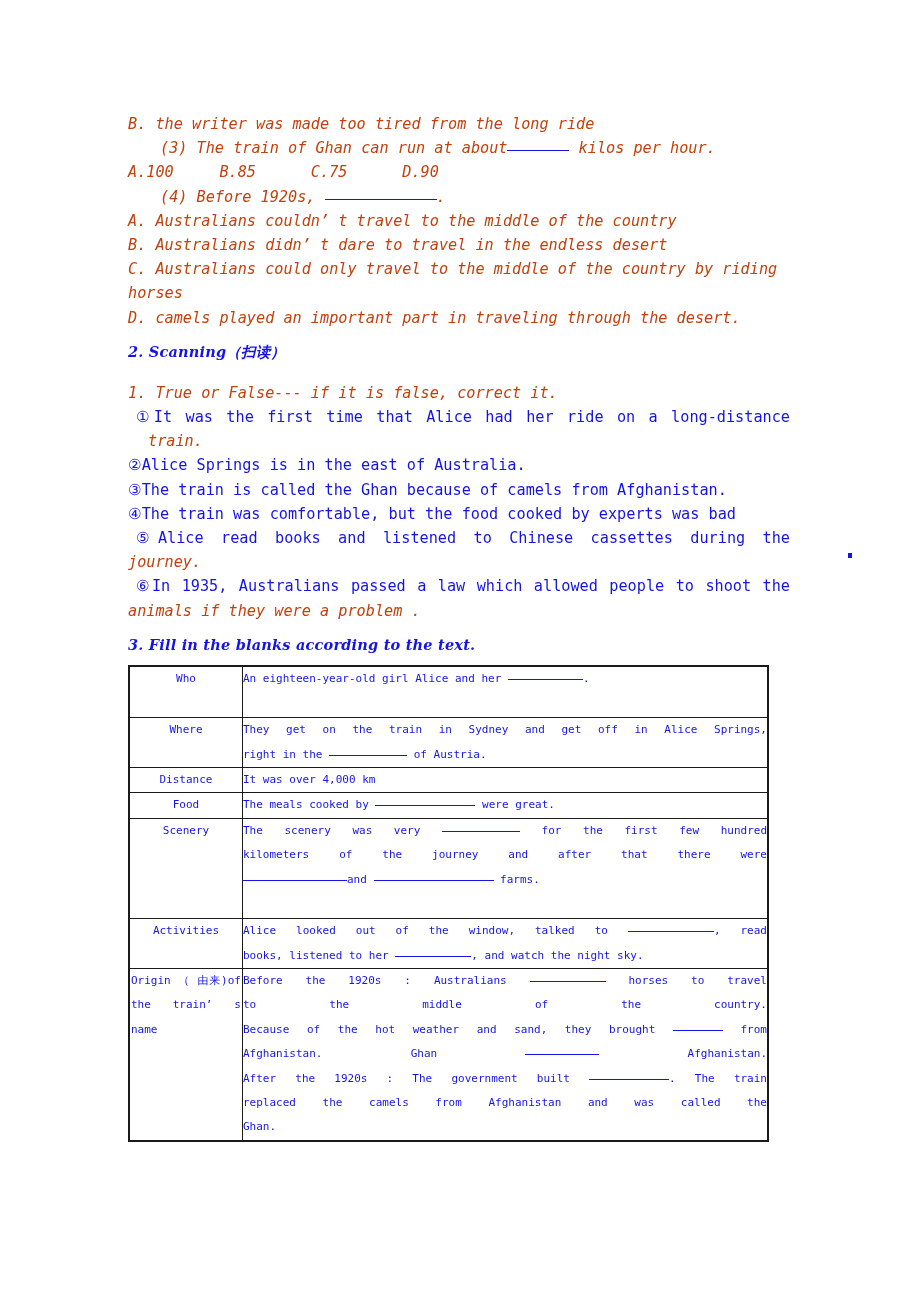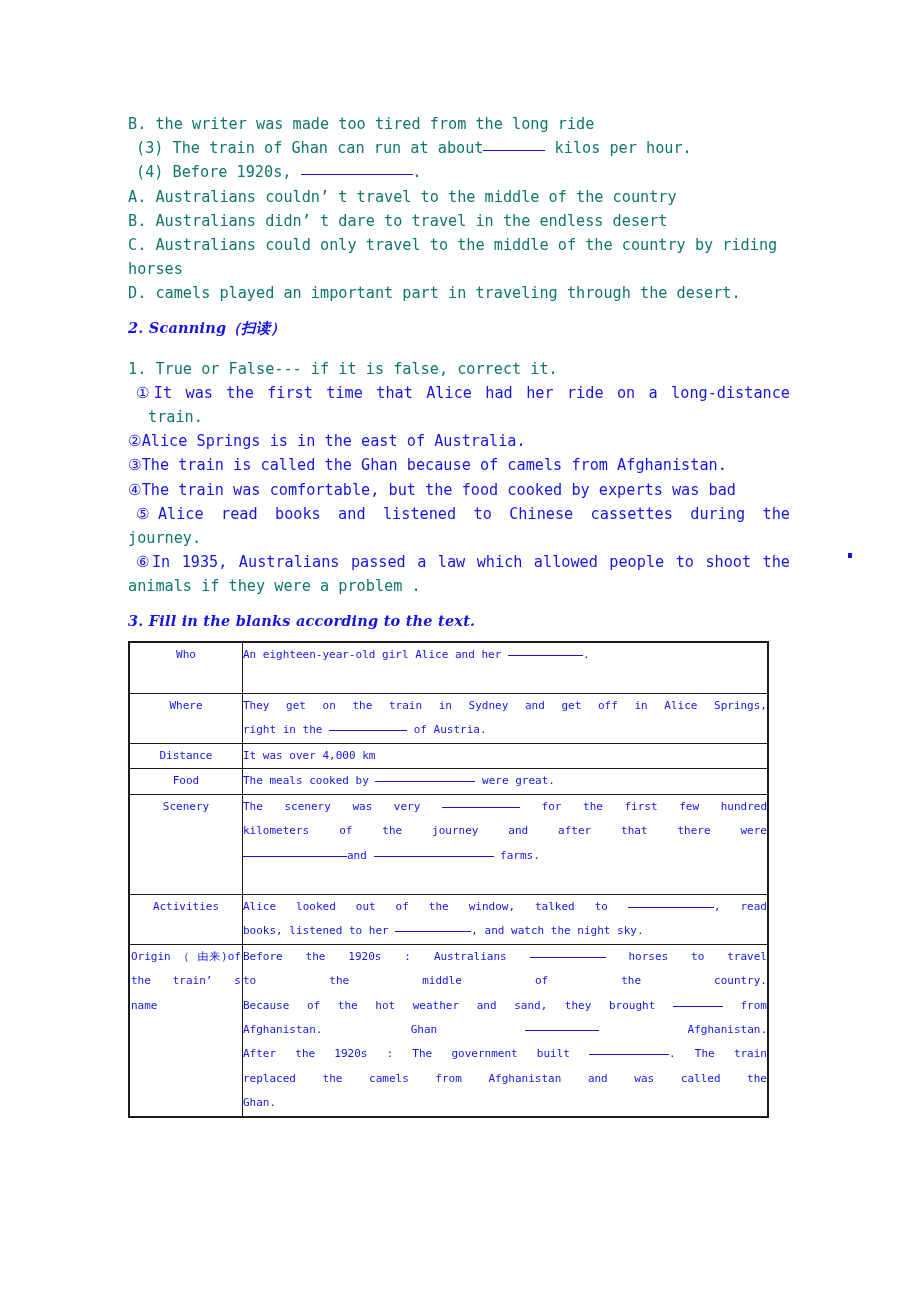--- a/index.html
+++ b/index.html
@@ -18,38 +18,39 @@
   .page {
     position: absolute;
     left: 128px;
     top: 112px;
     width: 662px;
   }
   .line {
     font-family: "DejaVu Sans Mono", "Liberation Mono", monospace;
     font-size: 15.2px;
     line-height: 24.2px;
-    color: #0f766e;
+    color: #c2410c;
     white-space: pre;
     letter-spacing: 0px;
+    font-style: italic;
   }
   .just {
     font-family: "DejaVu Sans Mono", "Liberation Mono", monospace;
     font-size: 15.2px;
     line-height: 24.2px;
     color: #1414e6;
     text-align: justify;
     text-align-last: left;
     letter-spacing: 0px;
   }
   .just.spread {
     text-align-last: justify;
     margin-left: 8px;
   }
-  .indent1 { padding-left: 8px; }
+  .indent1 { padding-left: 8px; margin-left: 24px; }
   .hang {
     padding-left: 17px;
     text-indent: -17px;
   }
   .blank {
     display: inline-block;
     border-bottom: 1.4px solid #1414e6;
     vertical-align: 2px;
     height: 12px;
   }
@@ -114,20 +115,21 @@
 <body>
 
 <div class="page">
 
   <div>
     <div class="line">B. the writer was made too tired from the long ride</div>
   </div>
 
   <div class="line indent1"><span>(3) The train of Ghan can run at about</span><span class="blank" style="width:62px"></span><span> kilos per hour.</span></div>
 
+  <div class="line">A.100     B.85      C.75      D.90</div>
 
   <div class="line indent1"><span>(4) Before 1920s, </span><span class="blank" style="width:112px"></span><span>.</span></div>
 
   <div>
     <div class="line">A. Australians couldn’ t travel to the middle of the country</div>
     <div class="line">B. Australians didn’ t dare to travel in the endless desert</div>
     <div class="line">C. Australians could only travel to the middle of the country by riding</div>
     <div class="line">horses</div>
     <div class="line">D. camels played an important part in traveling through the desert.</div>
   </div>

